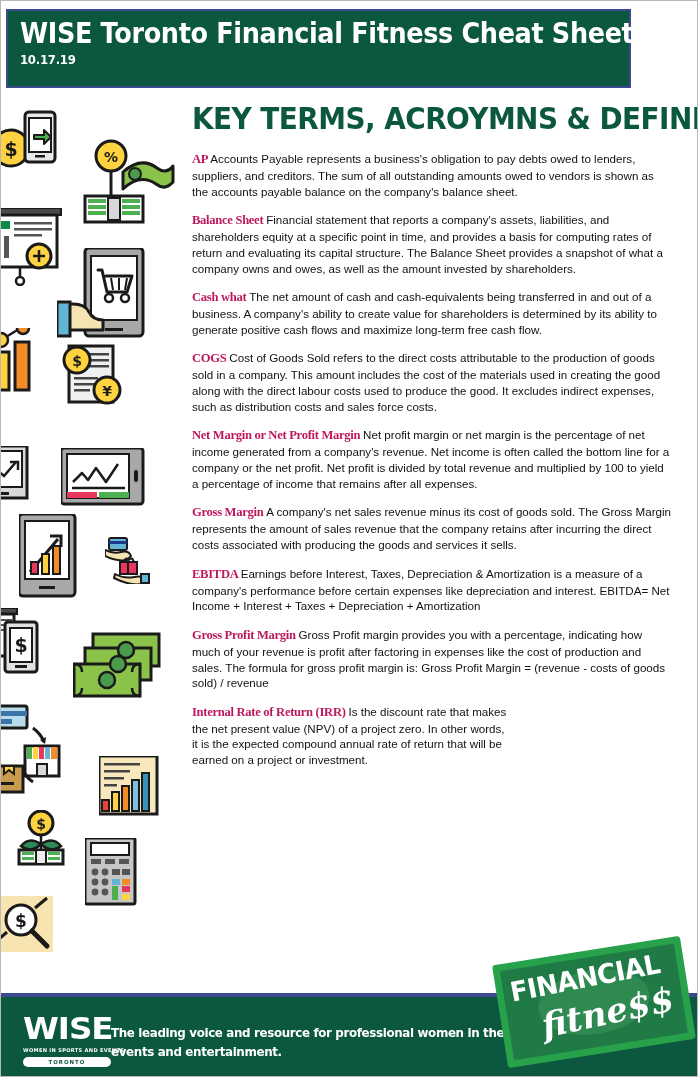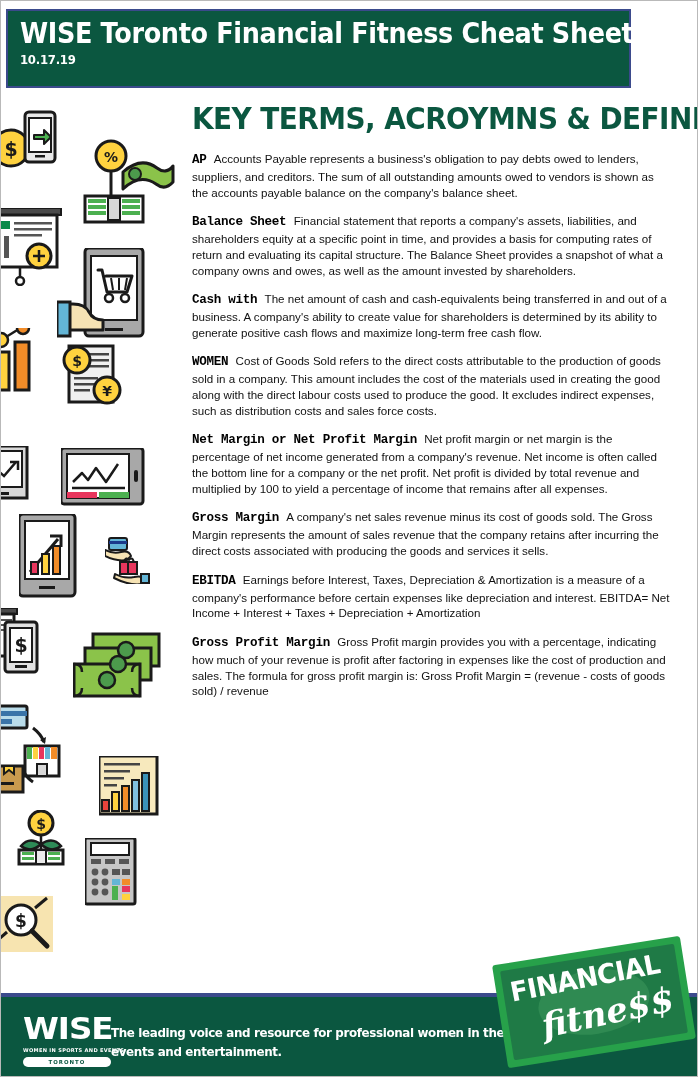--- a/index.html
+++ b/index.html
@@ -65,23 +65,23 @@
   }
   .entry{
     margin-bottom:13px;
     font-size:11.6px;
     line-height:1.35;
     color:#111111;
     font-family:"Liberation Sans", sans-serif;
     text-align:left;
   }
   .entry .term{
-    color:#000000;
+    color:#be185d;
     font-weight:bold;
-    font-family:Liberation Mono, monospace;
+    font-family:Liberation Serif, serif;
     font-size:12.6px;
     letter-spacing:-0.3px;
   }
   .entry .term::after{content:" ";}
 
   
   .footer-bar{
     position:absolute;left:0;right:0;bottom:0;height:83px;
     background:#0b5740;
     border-top:4px solid #3b4a8c;
@@ -439,36 +439,39 @@
   <div class="content">
     <div class="section-title">KEY TERMS, ACROYMNS &amp; DEFINITIONS</div>
 
     <p class="entry">
       <span class="term">AP</span><span>Accounts Payable represents a business's obligation to pay debts owed to lenders, suppliers, and creditors. The sum of all outstanding amounts owed to vendors is shown as the accounts payable balance on the company's balance sheet.</span>
     </p>
     <p class="entry">
       <span class="term">Balance Sheet</span><span>Financial statement that reports a company's assets, liabilities, and shareholders equity at a specific point in time, and provides a basis for computing rates of return and evaluating its capital structure. The Balance Sheet provides a snapshot of what a company owns and owes, as well as the amount invested by shareholders.</span>
     </p>
     <p class="entry">
-      <span class="term">Cash with</span><span>The net amount of cash and cash-equivalents being transferred in and out of a business. A company's ability to create value for shareholders is determined by its ability to generate positive cash flows and maximize long-term free cash flow.</span>
-    </p>
-    <p class="entry">
-      <span class="term">WOMEN</span><span>Cost of Goods Sold refers to the direct costs attributable to the production of goods sold in a company. This amount includes the cost of the materials used in creating the good along with the direct labour costs used to produce the good. It excludes indirect expenses, such as distribution costs and sales force costs.</span>
+      <span class="term">Cash what</span><span>The net amount of cash and cash-equivalents being transferred in and out of a business. A company's ability to create value for shareholders is determined by its ability to generate positive cash flows and maximize long-term free cash flow.</span>
+    </p>
+    <p class="entry">
+      <span class="term">COGS</span><span>Cost of Goods Sold refers to the direct costs attributable to the production of goods sold in a company. This amount includes the cost of the materials used in creating the good along with the direct labour costs used to produce the good. It excludes indirect expenses, such as distribution costs and sales force costs.</span>
     </p>
     <p class="entry">
       <span class="term">Net Margin or Net Profit Margin</span><span>Net profit margin or net margin is the percentage of net income generated from a company's revenue. Net income is often called the bottom line for a company or the net profit. Net profit is divided by total revenue and multiplied by 100 to yield a percentage of income that remains after all expenses.</span>
     </p>
     <p class="entry">
       <span class="term">Gross Margin</span><span>A company's net sales revenue minus its cost of goods sold. The Gross Margin represents the amount of sales revenue that the company retains after incurring the direct costs associated with producing the goods and services it sells.</span>
     </p>
     <p class="entry">
       <span class="term">EBITDA</span><span>Earnings before Interest, Taxes, Depreciation &amp; Amortization is a measure of a company's performance before certain expenses like depreciation and interest. EBITDA= Net Income + Interest + Taxes + Depreciation + Amortization</span>
     </p>
     <p class="entry">
       <span class="term">Gross Profit Margin</span><span>Gross Profit margin provides you with a percentage, indicating how much of your revenue is profit after factoring in expenses like the cost of production and sales. The formula for gross profit margin is: Gross Profit Margin = (revenue - costs of goods sold) / revenue</span>
+    </p>
+    <p class="entry" style="width:320px;">
+      <span class="term">Internal Rate of Return (IRR)</span><span>Is the discount rate that makes the net present value (NPV) of a project zero. In other words, it is the expected compound annual rate of return that will be earned on a project or investment.</span>
     </p>
   </div>
 
   <div class="ff-badge">
     <div class="ff-bill-outer"></div>
     <div class="ff-bill-inner">
       <div class="ff-oval"></div>
     </div>
     <div class="ff-word1">FINANCIAL</div>
     <div class="ff-word2">fitne$$</div>

